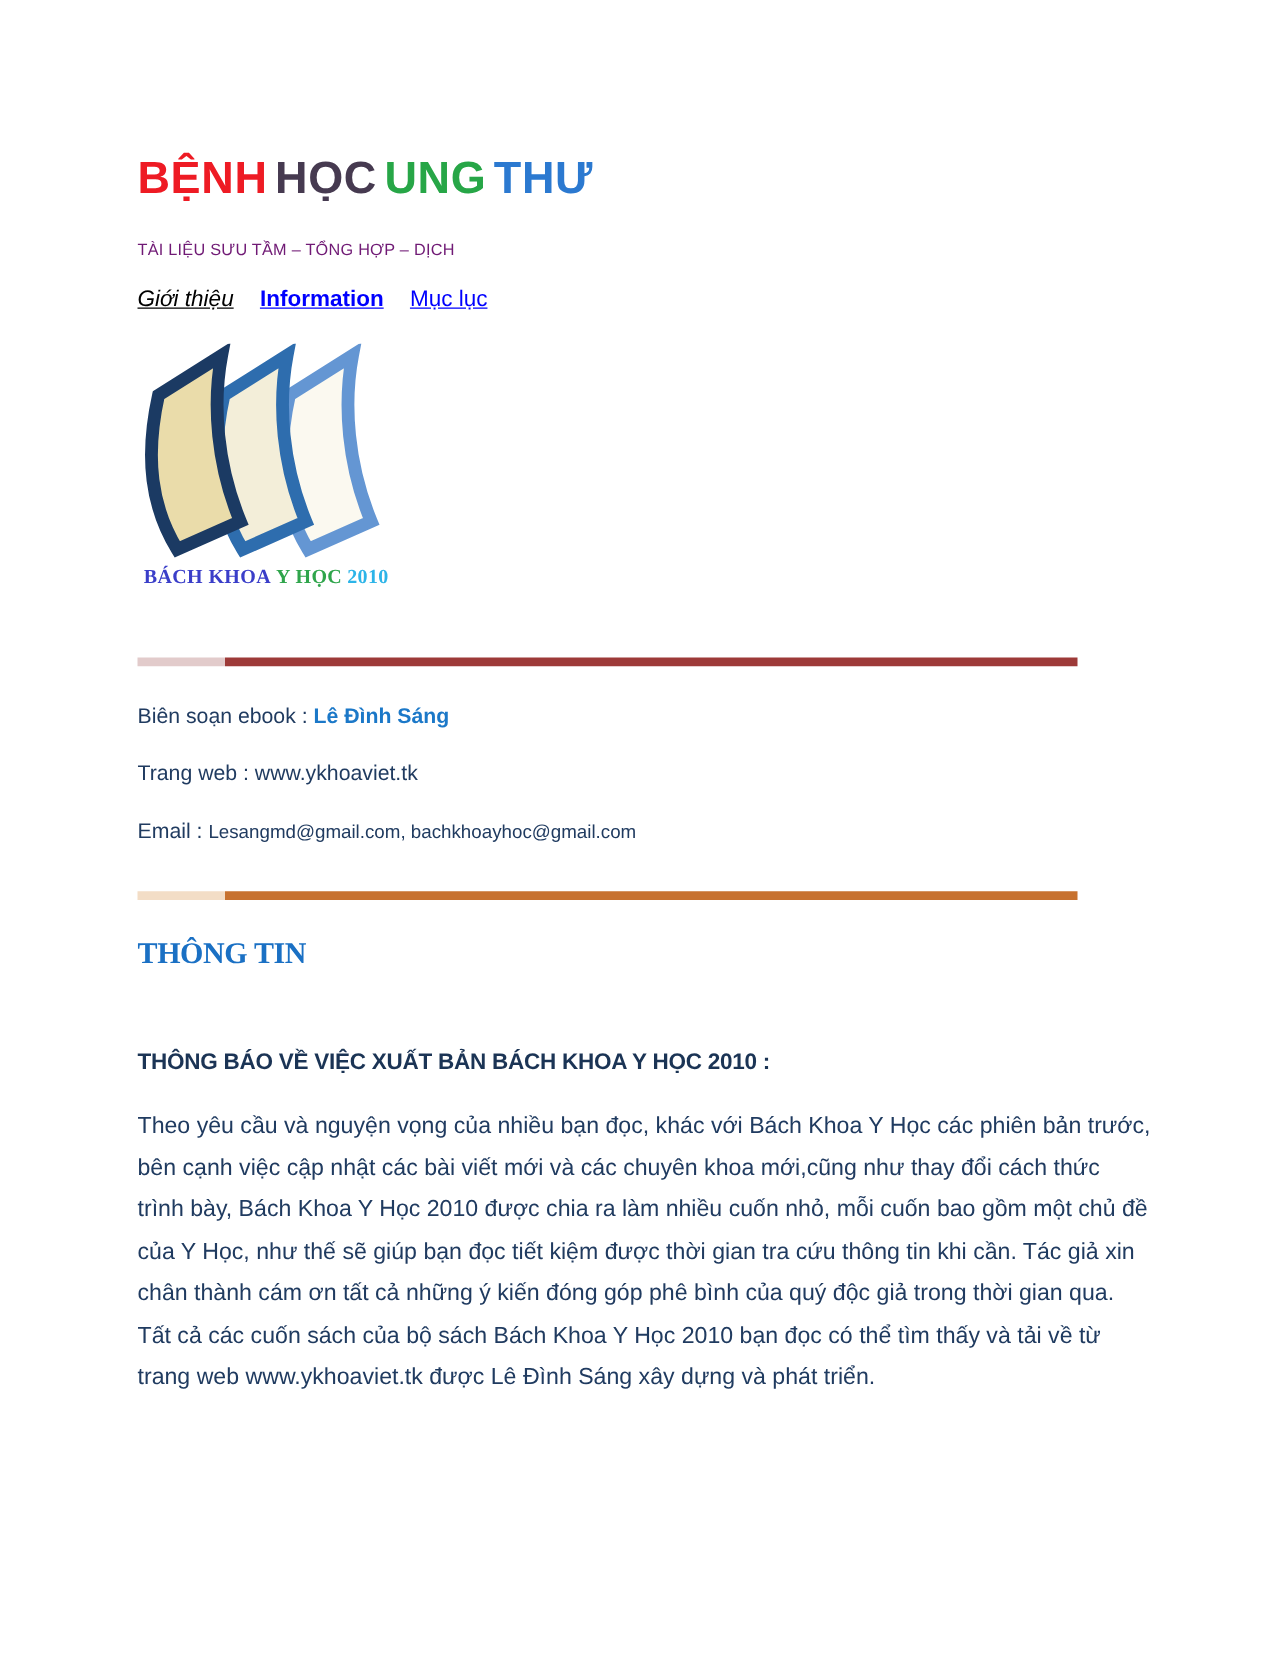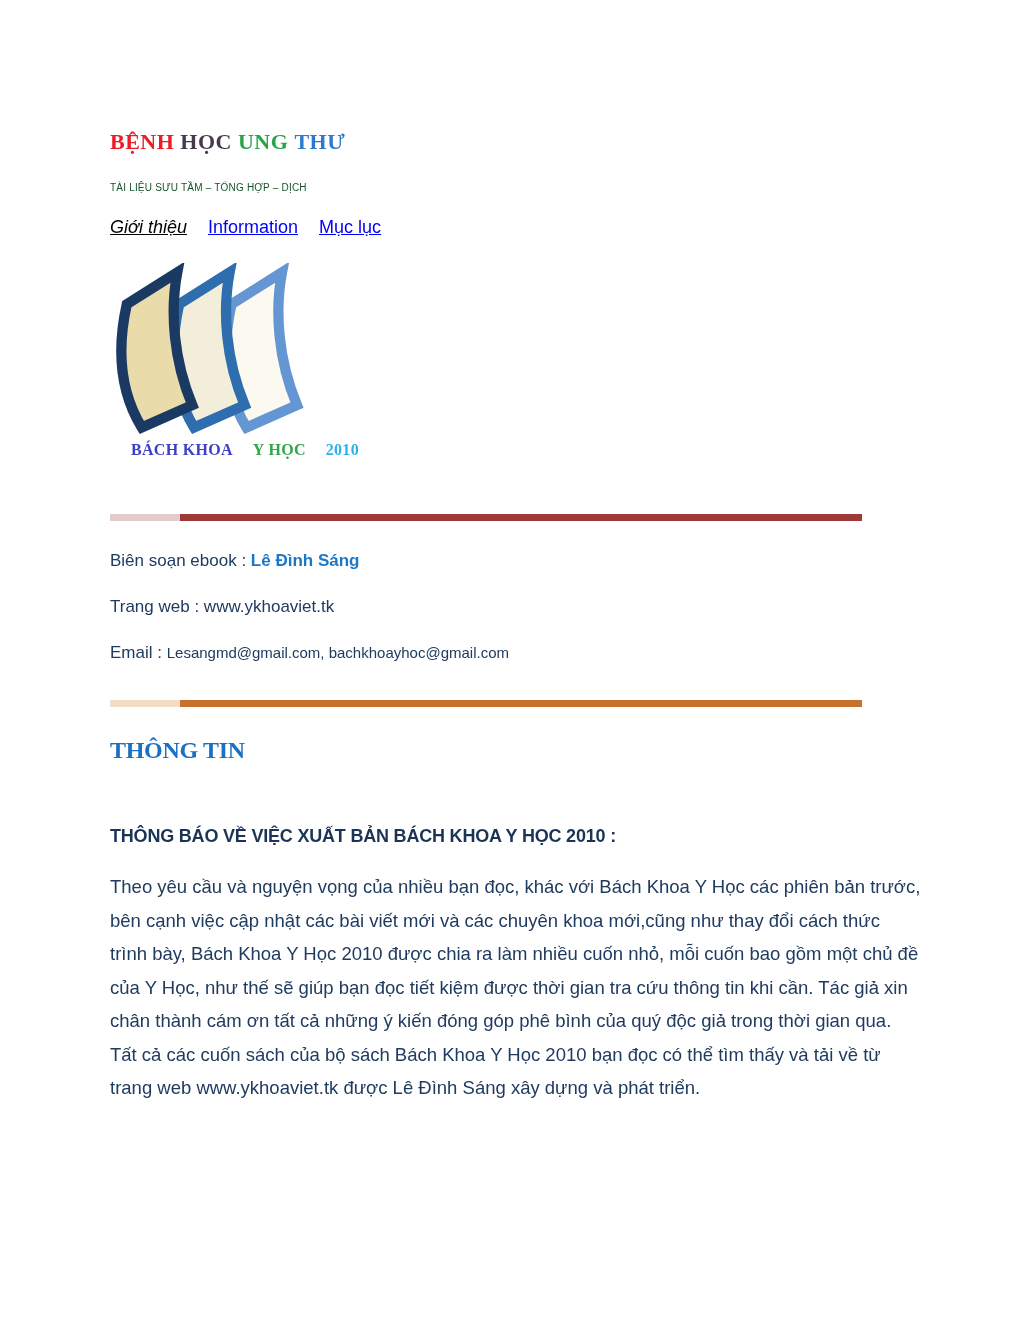--- a/index.html
+++ b/index.html
@@ -5,36 +5,36 @@
   * { margin:0; padding:0; box-sizing:border-box; }
   html,body { background:#ffffff; }
   body {
     width:1024px; height:1325px;
     font-family:"Liberation Sans", sans-serif;
     color:#203b60;
     overflow:hidden;
   }
   .doc { padding-left:110px; padding-right:60px; }
 
-  .title { margin-top:125px; font-size:22px; font-weight:bold; line-height:34px; letter-spacing:0.5px;font-family:Liberation Serif, serif; }
+  .title { margin-top:125px; font-size:36px; font-weight:bold; line-height:34px; letter-spacing:0.5px; }
   .title span { margin-right:6px; }
 
-  .subtitle { margin-top:21px; font-size:10px; line-height:16px; color:#14532d; letter-spacing:0.2px; }
+  .subtitle { margin-top:33px; font-size:13px; line-height:16px; color:#701a75; letter-spacing:0.2px; }
 
   .nav { margin-top:20px; font-size:18px; line-height:22px; }
   .nav a { color:#0000fe; text-decoration:underline; margin-right:16px; cursor:pointer; }
 
   .logo-block { margin-top:25px; }
   .logo-svg { display:block; width:215px; height:172px; }
   .logo-caption {
     margin-top:5px; padding-left:5px;
     font-family:"Liberation Serif", serif;
     font-weight:bold; font-size:16px; line-height:20px; letter-spacing:0.3px;
   }
-  .logo-caption span { margin-right:4px;margin-left:16px; }
+  .logo-caption span { margin-right:4px; }
 
   .divider { margin-top:54px; width:752px; height:7px; display:flex; }
   .divider .seg-light { width:70px; height:7px; }
   .divider .seg-dark  { flex:1; height:7px; }
   .divider.second { margin-top:36px; }
 
   .contact-line { font-size:17px; line-height:22px; color:#203b60; }
   .contact-line.first    { margin-top:29px; }
   .contact-line + .contact-line { margin-top:24px; }
   .editor-name { font-weight:bold; }
@@ -70,21 +70,21 @@
 <body>
 
 <div class="doc">
 
   <h1 class="title"><span style="color: rgb(238, 27, 36);">BỆNH</span><span style="color: rgb(70, 58, 80);">HỌC</span><span style="color: rgb(39, 166, 71);">UNG</span><span style="color: rgb(43, 121, 208);">THƯ</span></h1>
 
   <div class="subtitle">TÀI LIỆU SƯU TẦM – TỔNG HỢP – DỊCH</div>
 
   <nav class="nav">
     <a style="color: #000000; font-style: italic;">Giới thiệu</a>
-    <a style="color: rgb(0, 0, 254);">Information</a>
+    <a style="color: rgb(0, 0, 254); font-weight: bold;">Information</a>
     <a style="color: rgb(0, 0, 254);">Mục lục</a>
   </nav>
 
   <div class="logo-block">
     <svg class="logo-svg" viewBox="0 0 230 184" xmlns="http://www.w3.org/2000/svg">
       <defs>
         <path id="bookPage" d="M72,10 L18,44 C6,98 12,140 34,176 L88,152 C68,104 64,52 72,10 Z" stroke-width="11" stroke-linejoin="miter"></path>
       </defs>
       <use href="#bookPage" x="112" stroke="#6496d3" fill="#fbf9f0"></use>
       <use href="#bookPage" x="56" stroke="#2e6dae" fill="#f3eed9"></use>

